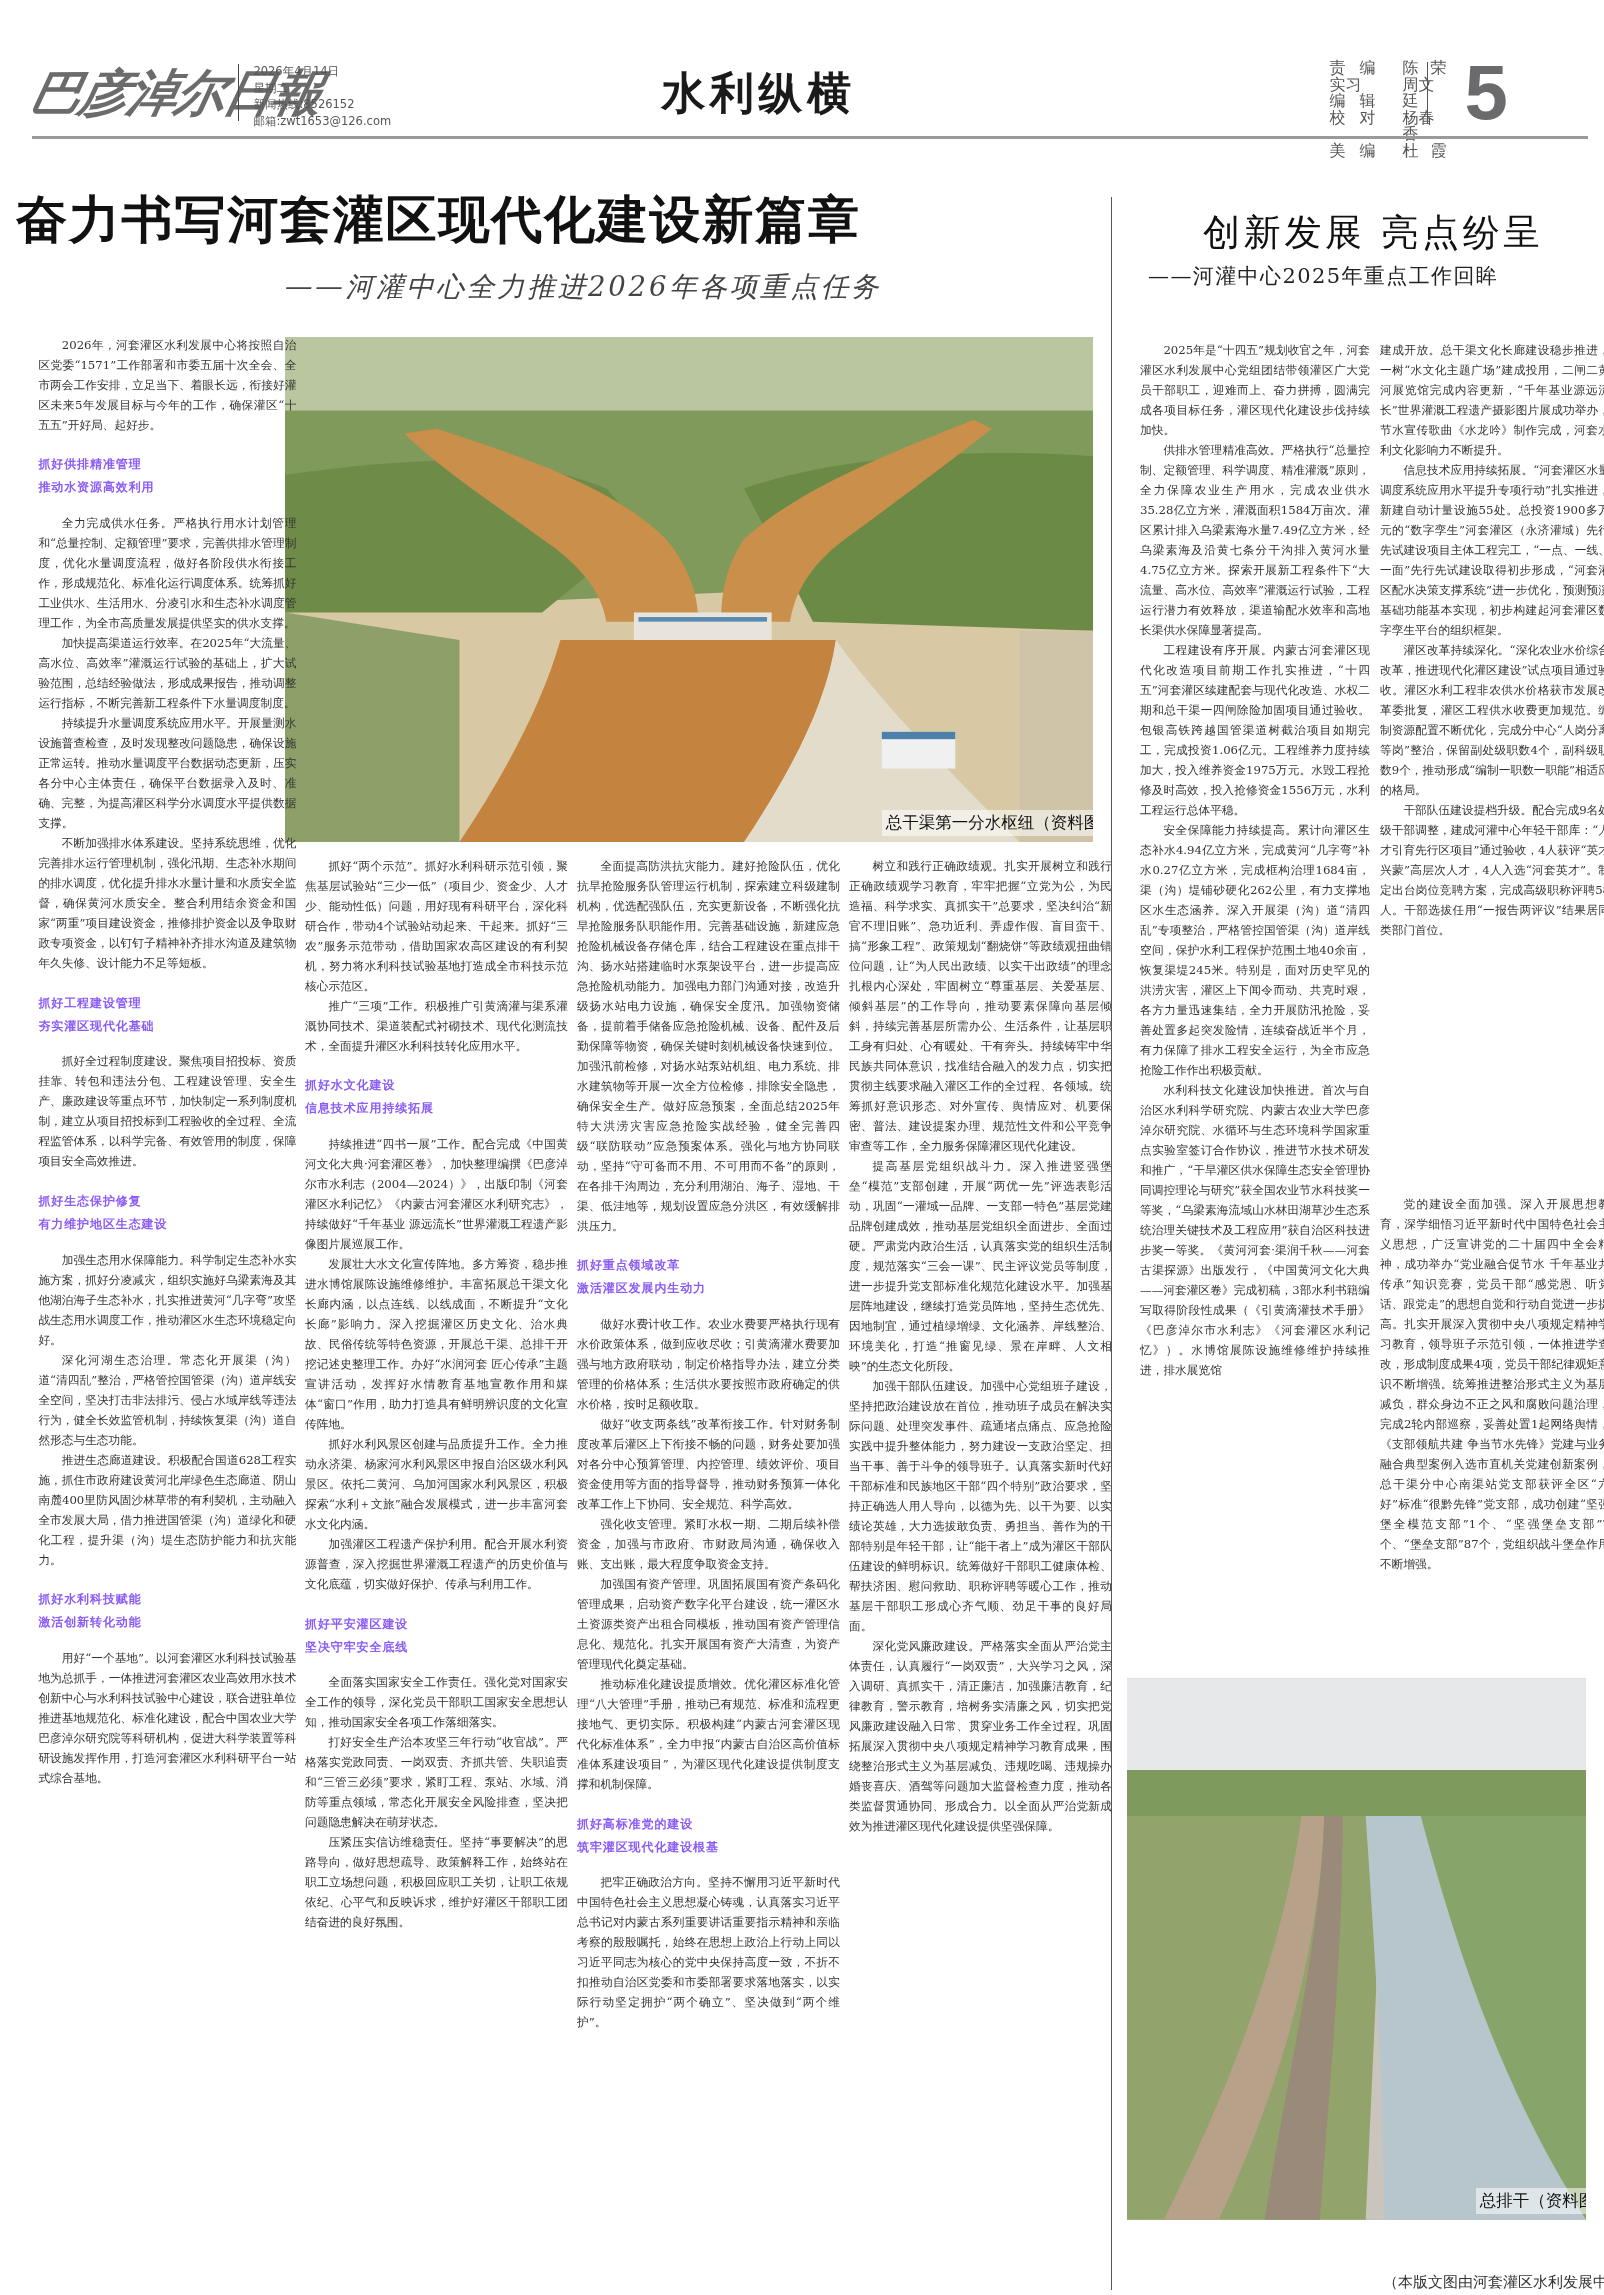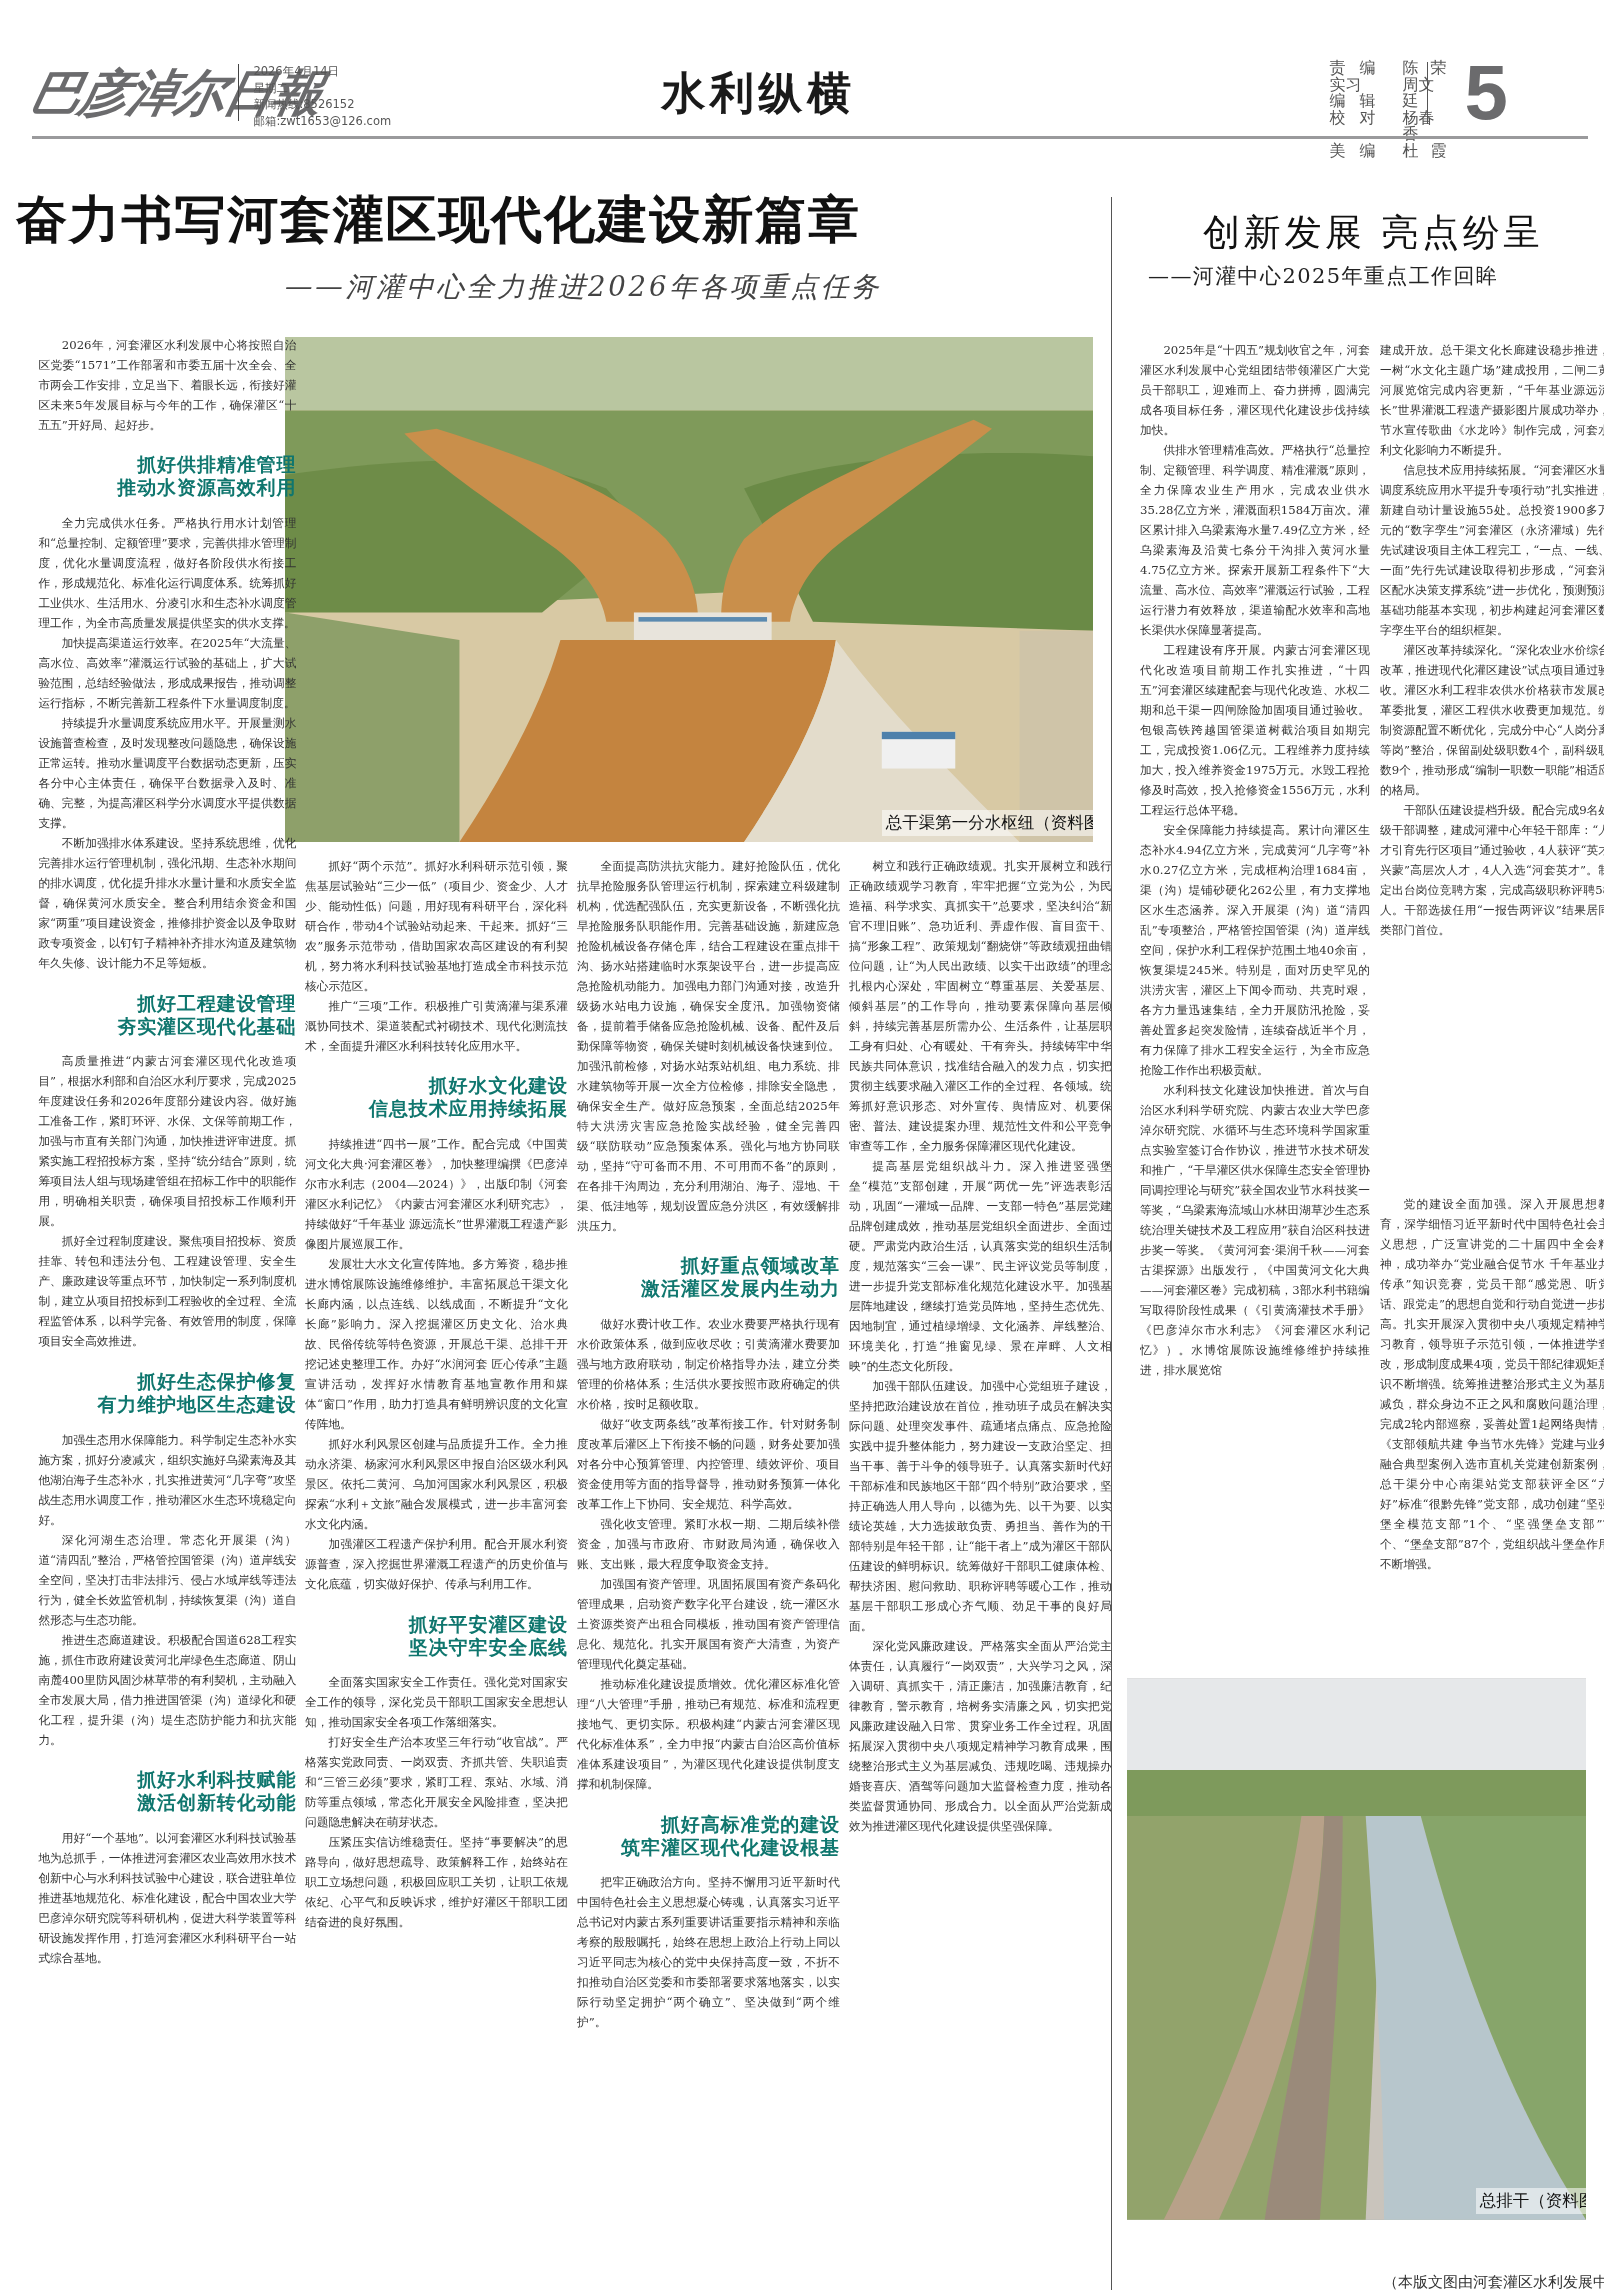--- a/index.html
+++ b/index.html
@@ -17,21 +17,21 @@
   .staff .name { margin-left: 27px; width: 44px; display: inline-block; text-align-last: justify; }
   .staff-divider { position: absolute; left: 1409px; top: 62px; width: 0.9px; height: 62px; background: #555; }
   .page-num { position: absolute; left: 1446px; top: 53px; font-family: "Liberation Sans", sans-serif; font-weight: bold; font-size: 78px; color: #6b6b6d; line-height: 78px; }
   .mh-rule { position: absolute; left: 13.8px; top: 136px; width: 1556px; height: 2.8px; background: #9a9a9c; }
 
   .headline { position: absolute; left: 16px; top: 186px; font-family: "DejaVu Sans", sans-serif; font-weight: bold; font-size: 51px; color: #111; letter-spacing: 1.8px; white-space: nowrap; }
   .subhead { position: absolute; left: 285px; top: 269px; font-family: "DejaVu Serif", serif; font-style: italic; font-size: 27.5px; color: #444; letter-spacing: 2.8px; white-space: nowrap; }
 
   .col { position: absolute; font-size: 11.7px; line-height: 20px; text-align: justify; color: #333; margin-left: 20px; }
   .col p { text-indent: 2em; }
-  .col h3 { font-family: "DejaVu Sans", sans-serif; font-weight: bold; font-size: 19px; line-height: 23px; text-align: right; color: #0f766e; margin: 18.4px 0 13.8px; letter-spacing: 0.9px; }
+  .col h3 { font-family: "DejaVu Sans", sans-serif; font-weight: bold; font-size: 12px; line-height: 23px; text-align: left; color: #8b5cf6; margin: 18.4px 0 13.8px; letter-spacing: 0.9px; }
   .col h3 span { display: block; }
 
   .c1 { left: 18.4px; top: 335px; width: 258px; height: 1960px; overflow: hidden; }
   .c2 { left: 285px; top: 856px; width: 263px; height: 1442px; overflow: hidden; }
   .c3 { left: 557px; top: 856px; width: 263px; height: 1442px; overflow: hidden; }
   .c4 { left: 829px; top: 856px; width: 263px; height: 1442px; overflow: hidden; }
   .c5 { left: 1120px; top: 340px; width: 230px; height: 1905px; overflow: hidden; }
   .c6 { left: 1360px; top: 340px; width: 230px; height: 854px; overflow: hidden; }
   .c6b { left: 1360px; top: 1194px; width: 230px; height: 482px; overflow: hidden; }
 
@@ -112,21 +112,20 @@
       <span>推动水资源高效利用</span>
     </h3>
   <p>全力完成供水任务。严格执行用水计划管理和“总量控制、定额管理”要求，完善供排水管理制度，优化水量调度流程，做好各阶段供水衔接工作，形成规范化、标准化运行调度体系。统筹抓好工业供水、生活用水、分凌引水和生态补水调度管理工作，为全市高质量发展提供坚实的供水支撑。</p>
   <p>加快提高渠道运行效率。在2025年“大流量、高水位、高效率”灌溉运行试验的基础上，扩大试验范围，总结经验做法，形成成果报告，推动调整运行指标，不断完善新工程条件下水量调度制度。</p>
   <p>持续提升水量调度系统应用水平。开展量测水设施普查检查，及时发现整改问题隐患，确保设施正常运转。推动水量调度平台数据动态更新，压实各分中心主体责任，确保平台数据录入及时、准确、完整，为提高灌区科学分水调度水平提供数据支撑。</p>
   <p>不断加强排水体系建设。坚持系统思维，优化完善排水运行管理机制，强化汛期、生态补水期间的排水调度，优化提升排水水量计量和水质安全监督，确保黄河水质安全。整合利用结余资金和国家“两重”项目建设资金，推修排护资金以及争取财政专项资金，以钉钉子精神补齐排水沟道及建筑物年久失修、设计能力不足等短板。</p>
   <h3>
       <span>抓好工程建设管理</span>
       <span>夯实灌区现代化基础</span>
     </h3>
-  <p>高质量推进“内蒙古河套灌区现代化改造项目”，根据水利部和自治区水利厅要求，完成2025年度建设任务和2026年度部分建设内容。做好施工准备工作，紧盯环评、水保、文保等前期工作，加强与市直有关部门沟通，加快推进评审进度。抓紧实施工程招投标方案，坚持“统分结合”原则，统筹项目法人组与现场建管组在招标工作中的职能作用，明确相关职责，确保项目招投标工作顺利开展。</p>
   <p>抓好全过程制度建设。聚焦项目招投标、资质挂靠、转包和违法分包、工程建设管理、安全生产、廉政建设等重点环节，加快制定一系列制度机制，建立从项目招投标到工程验收的全过程、全流程监管体系，以科学完备、有效管用的制度，保障项目安全高效推进。</p>
   <h3>
       <span>抓好生态保护修复</span>
       <span>有力维护地区生态建设</span>
     </h3>
   <p>加强生态用水保障能力。科学制定生态补水实施方案，抓好分凌减灾，组织实施好乌梁素海及其他湖泊海子生态补水，扎实推进黄河“几字弯”攻坚战生态用水调度工作，推动灌区水生态环境稳定向好。</p>
   <p>深化河湖生态治理。常态化开展渠（沟）道“清四乱”整治，严格管控国管渠（沟）道岸线安全空间，坚决打击非法排污、侵占水域岸线等违法行为，健全长效监管机制，持续恢复渠（沟）道自然形态与生态功能。</p>
   <p>推进生态廊道建设。积极配合国道628工程实施，抓住市政府建设黄河北岸绿色生态廊道、阴山南麓400里防风固沙林草带的有利契机，主动融入全市发展大局，借力推进国管渠（沟）道绿化和硬化工程，提升渠（沟）堤生态防护能力和抗灾能力。</p>
   <h3>
       <span>抓好水利科技赋能</span>

